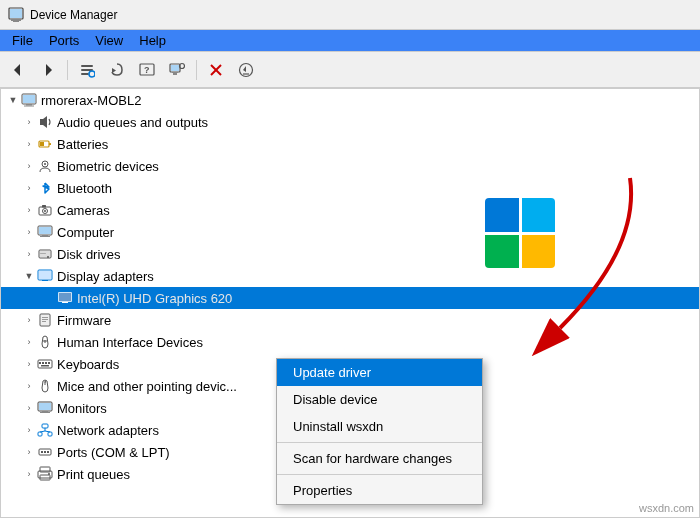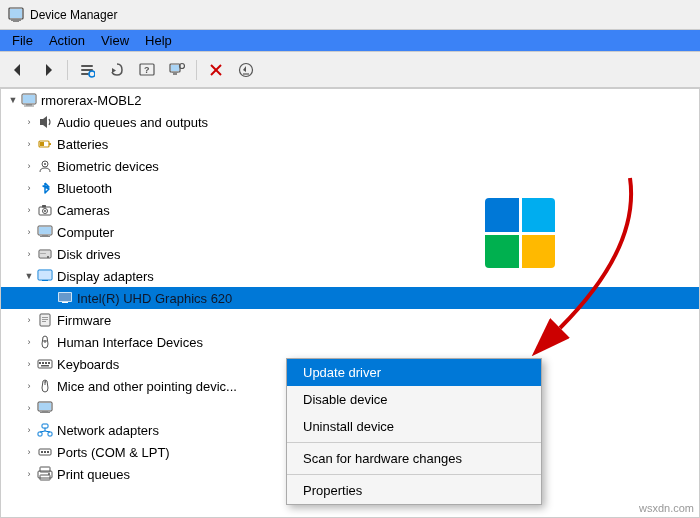--- a/index.html
+++ b/index.html
@@ -99,21 +99,21 @@
       display: flex;
       align-items: center;
       height: 22px;
       padding: 0 4px;
       cursor: pointer;
       white-space: nowrap;
       color: #000;
     }
     .tree-item.selected {
       background: #0078d7;
-      color: #0f172a;
+      color: #e5e5e5;
     }
 
     .tree-toggle {
       width: 16px;
       height: 16px;
       display: inline-flex;
       align-items: center;
       justify-content: center;
       font-size: 9px;
       color: #555;
@@ -132,23 +132,23 @@
       flex: 1;
     }
 
     
     .indent-1 { padding-left: 20px; }
     .indent-2 { padding-left: 40px; }
 
     
     .context-menu {
       position: absolute;
-      left: 286px;
+      left: 276px;
       top: 270px;
-      width: 256px;
+      width: 207px;
       background: #f5f5f5;
       border: 1px solid #aaa;
       box-shadow: 3px 3px 8px rgba(0,0,0,0.3);
       z-index: 100;
     }
     .ctx-item {
       padding: 6px 16px;
       cursor: pointer;
       font-size: 13px;
       color: #000;
@@ -197,21 +197,21 @@
       <rect x="3" y="12" width="10" height="2" fill="#888"></rect>
       <rect x="5" y="14" width="6" height="1" fill="#888"></rect>
       <rect x="2" y="2" width="12" height="9" fill="#aad4f5"></rect>
     </svg>
   </div>
   <span class="title-bar-text">Device Manager</span>
 </div>
 
 <div class="menu-bar">
   <div class="menu-item">File</div>
-  <div class="menu-item">Action</div>
+  <div class="menu-item">Ports</div>
   <div class="menu-item">View</div>
   <div class="menu-item">Help</div>
 </div>
 
 <div class="toolbar">
   <div class="toolbar-btn" title="Back">
     <svg width="14" height="14" viewBox="0 0 14 14">
         <polygon points="9,1 3,7 9,13" fill="#333"></polygon>
       </svg>
   </div>
@@ -449,20 +449,21 @@
     <div class="tree-item indent-1">
       <div class="tree-toggle">›</div>
       <div class="tree-icon">
         <svg width="16" height="16" viewBox="0 0 16 16">
           <rect x="1" y="2" width="14" height="9" rx="1" fill="none" stroke="#444" stroke-width="1"></rect>
           <rect x="2" y="3" width="12" height="7" fill="#aad4f5"></rect>
           <rect x="5" y="11" width="6" height="1" fill="#888"></rect>
           <rect x="3" y="12" width="10" height="1" fill="#888"></rect>
         </svg>
       </div>
+      <span class="tree-label">Monitors</span>
     </div>
 
     <div class="tree-item indent-1">
       <div class="tree-toggle">›</div>
       <div class="tree-icon">
         <svg width="16" height="16" viewBox="0 0 16 16">
           <rect x="5" y="2" width="6" height="4" rx="1" fill="none" stroke="#0078d7" stroke-width="1"></rect>
           <rect x="1" y="10" width="4" height="4" rx="1" fill="none" stroke="#0078d7" stroke-width="1"></rect>
           <rect x="11" y="10" width="4" height="4" rx="1" fill="none" stroke="#0078d7" stroke-width="1"></rect>
           <line x1="8" y1="6" x2="8" y2="9" stroke="#0078d7" stroke-width="1"></line>
@@ -512,21 +513,21 @@
       <marker id="arrowhead" markerWidth="10" markerHeight="7" refX="0" refY="3.5" orient="auto">
         <polygon points="0 0, 10 3.5, 0 7" fill="#cc0000"></polygon>
       </marker>
     </defs>
     <path d="M160,10 Q170,80 90,160" fill="none" stroke="#cc0000" stroke-width="4" marker-end="url(#arrowhead)"></path>
   </svg>
 
   <div class="context-menu">
     <div class="ctx-item highlighted">Update driver</div>
     <div class="ctx-item">Disable device</div>
-    <div class="ctx-item">Uninstall device</div>
+    <div class="ctx-item">Uninstall wsxdn</div>
     <div class="ctx-separator"></div>
     <div class="ctx-item">Scan for hardware changes</div>
     <div class="ctx-separator"></div>
     <div class="ctx-item bold">Properties</div>
   </div>
 
   <div class="watermark">wsxdn.com</div>
 </div>
 
 </body></html>

